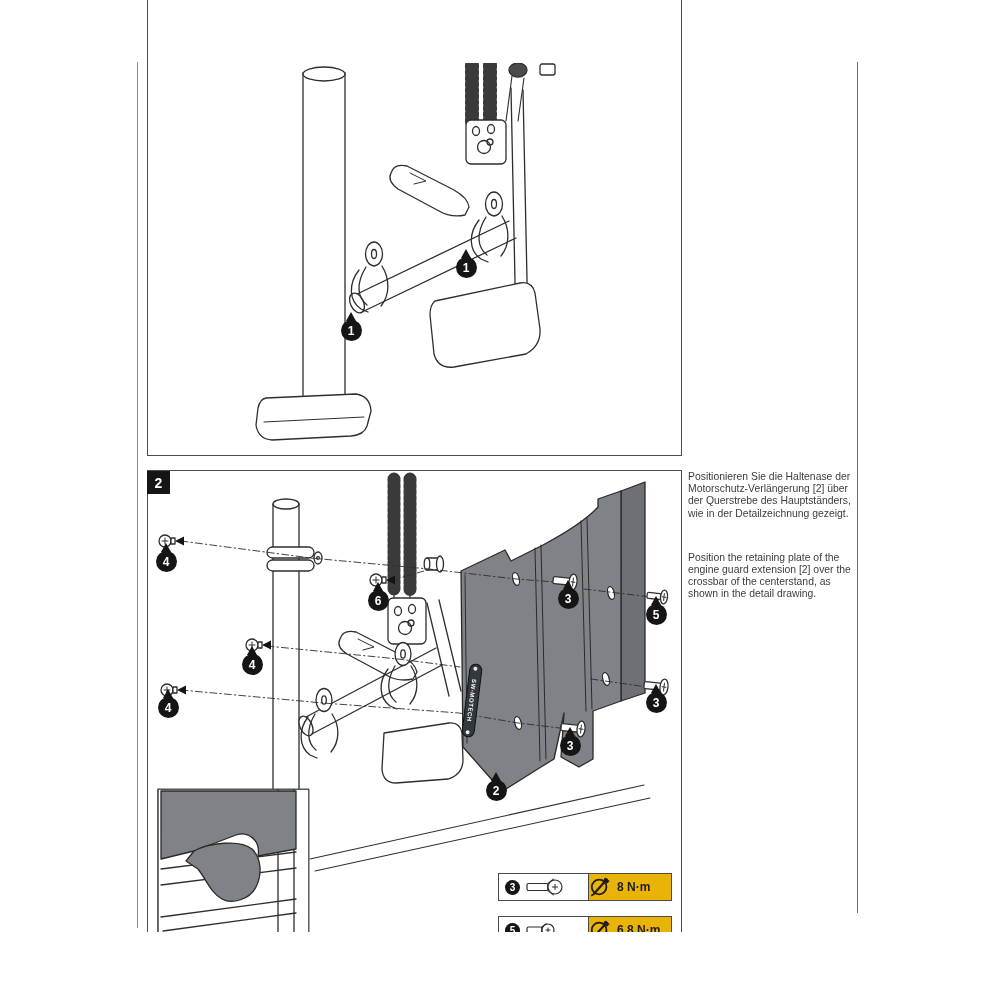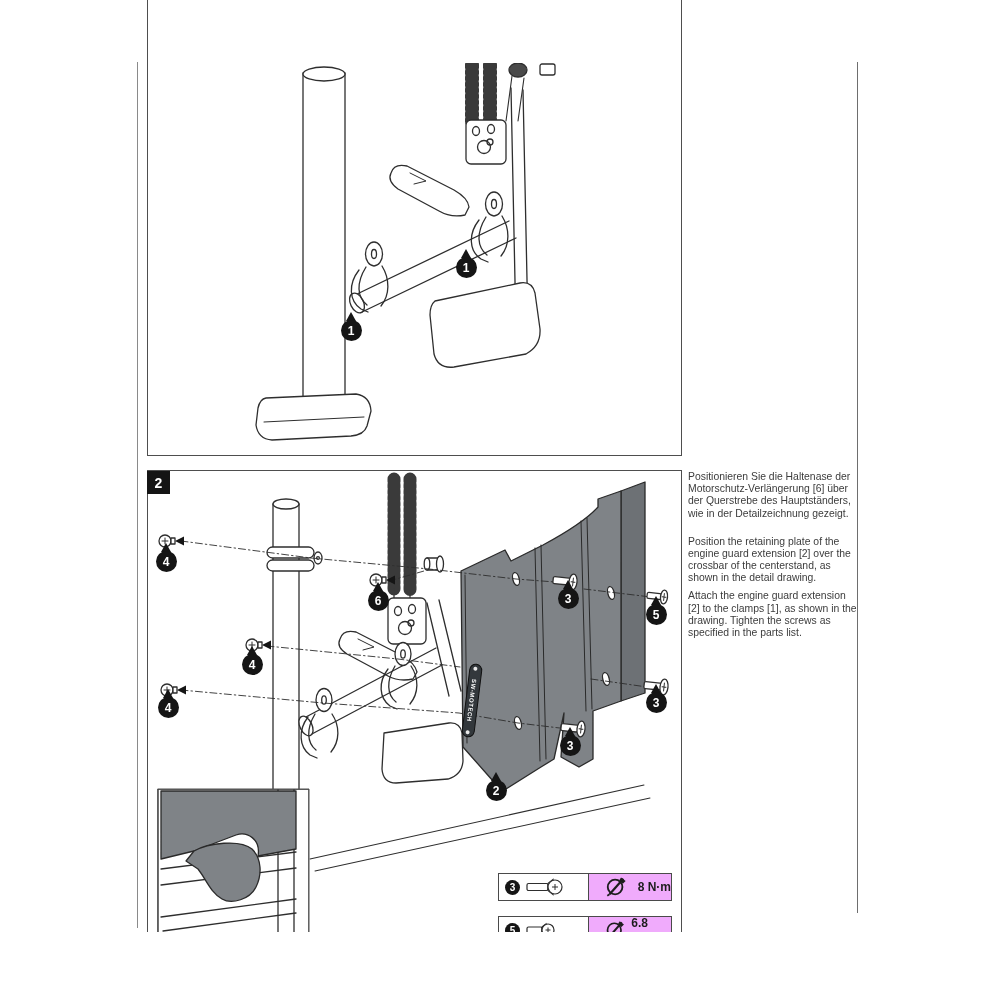--- a/index.html
+++ b/index.html
@@ -17,27 +17,27 @@
   .callout{position:absolute;width:22px;display:flex;flex-direction:column;align-items:center;}
   .callout-tip{width:0;height:0;border-left:5px solid transparent;border-right:5px solid transparent;
                border-bottom:9px solid #151515;}
   .callout-num{width:21px;height:21px;margin-top:-1px;background:#151515;border-radius:50%;
                color:#fff;font-size:12px;font-weight:bold;display:flex;align-items:center;
                justify-content:center;}
   
   .textcol{position:absolute;left:688px;top:471px;width:172px;font-size:10.4px;
            line-height:1.17;color:#3c3c3c;}
   .para{white-space:pre-line;margin:0 0 6px 0;}
-  .para.en-first{margin-top:16px;}
+  .para.en-first{margin-top:32px;}
   
   .torque-row{position:absolute;left:498px;width:174px;height:28px;border:1px solid #4a4a4a;
               display:flex;background:#fff;box-sizing:border-box;}
   .torque-left{width:90px;display:flex;align-items:center;gap:5px;padding-left:6px;
                border-right:1px solid #4a4a4a;box-sizing:border-box;}
-  .torque-right{flex:1;background:#f0abfc;display:flex;align-items:center;gap:6px;padding-left:16px;justify-content:space-between;}
+  .torque-right{flex:1;background:#eab308;display:flex;align-items:center;gap:6px;padding-left:0;}
   .tbadge{width:15px;height:15px;border-radius:50%;background:#151515;color:#fff;font-size:10px;
           font-weight:bold;display:flex;align-items:center;justify-content:center;flex:0 0 auto;}
   .tvalue{font-size:12px;font-weight:bold;color:#1d1d1d;}
   
   .brand{position:absolute;left:435px;top:694px;width:74px;height:13px;background:#33383c;
          border:1px solid #101010;border-radius:7px;transform:rotate(97deg);
          display:flex;align-items:center;justify-content:space-between;padding:0 2px;box-sizing:border-box;}
   .brand-dot{width:4px;height:4px;border-radius:50%;background:#e8e8e8;flex:0 0 auto;}
   .brand-text{color:#fff;font-size:6px;font-weight:bold;letter-spacing:0.6px;white-space:nowrap;}
 </style>
@@ -338,23 +338,22 @@
   <div class="callout" style="left:559px;top:727px;">
     <div class="callout-tip"></div>
     <div class="callout-num">3</div>
   </div>
   <div class="callout" style="left:485px;top:772px;">
     <div class="callout-tip"></div>
     <div class="callout-num">2</div>
   </div>
 
   <div class="textcol">
-    <p class="para">Positionieren Sie die Haltenase der Motorschutz-Verlängerung [6] über der Querstrebe des Hauptständers, wie in der Detailzeichnung gezeigt.</p>
+    <p class="para">Positionieren Sie die Haltenase der Motorschutz-Verlängerung [2] über der Querstrebe des Hauptständers, wie in der Detailzeichnung gezeigt.</p>
     <p class="para en-first">Position the retaining plate of the engine guard extension [2] over the crossbar of the centerstand, as shown in the detail drawing.</p>
-    <p class="para">Attach the engine guard extension [2] to the clamps [1], as shown in the drawing. Tighten the screws as specified in the parts list.</p>
   </div>
 
   <div class="torque-row" style="top:873px;">
     <div class="torque-left">
       <div class="tbadge">3</div>
       <svg width="40" height="20" viewBox="0 0 40 20" fill="none" stroke="#2e2e2e" stroke-width="1.2">
         <rect x="2" y="6.5" width="21" height="7" rx="1.5" fill="#fff"></rect>
         <path d="M23,6.5 L28,2.5 L28,17.5 L23,13.5 Z" fill="#fff"></path>
         <circle cx="30" cy="10" r="7" fill="#fff"></circle>
         <path d="M27,10 H33 M30,7 V13" stroke-width="1"></path>

